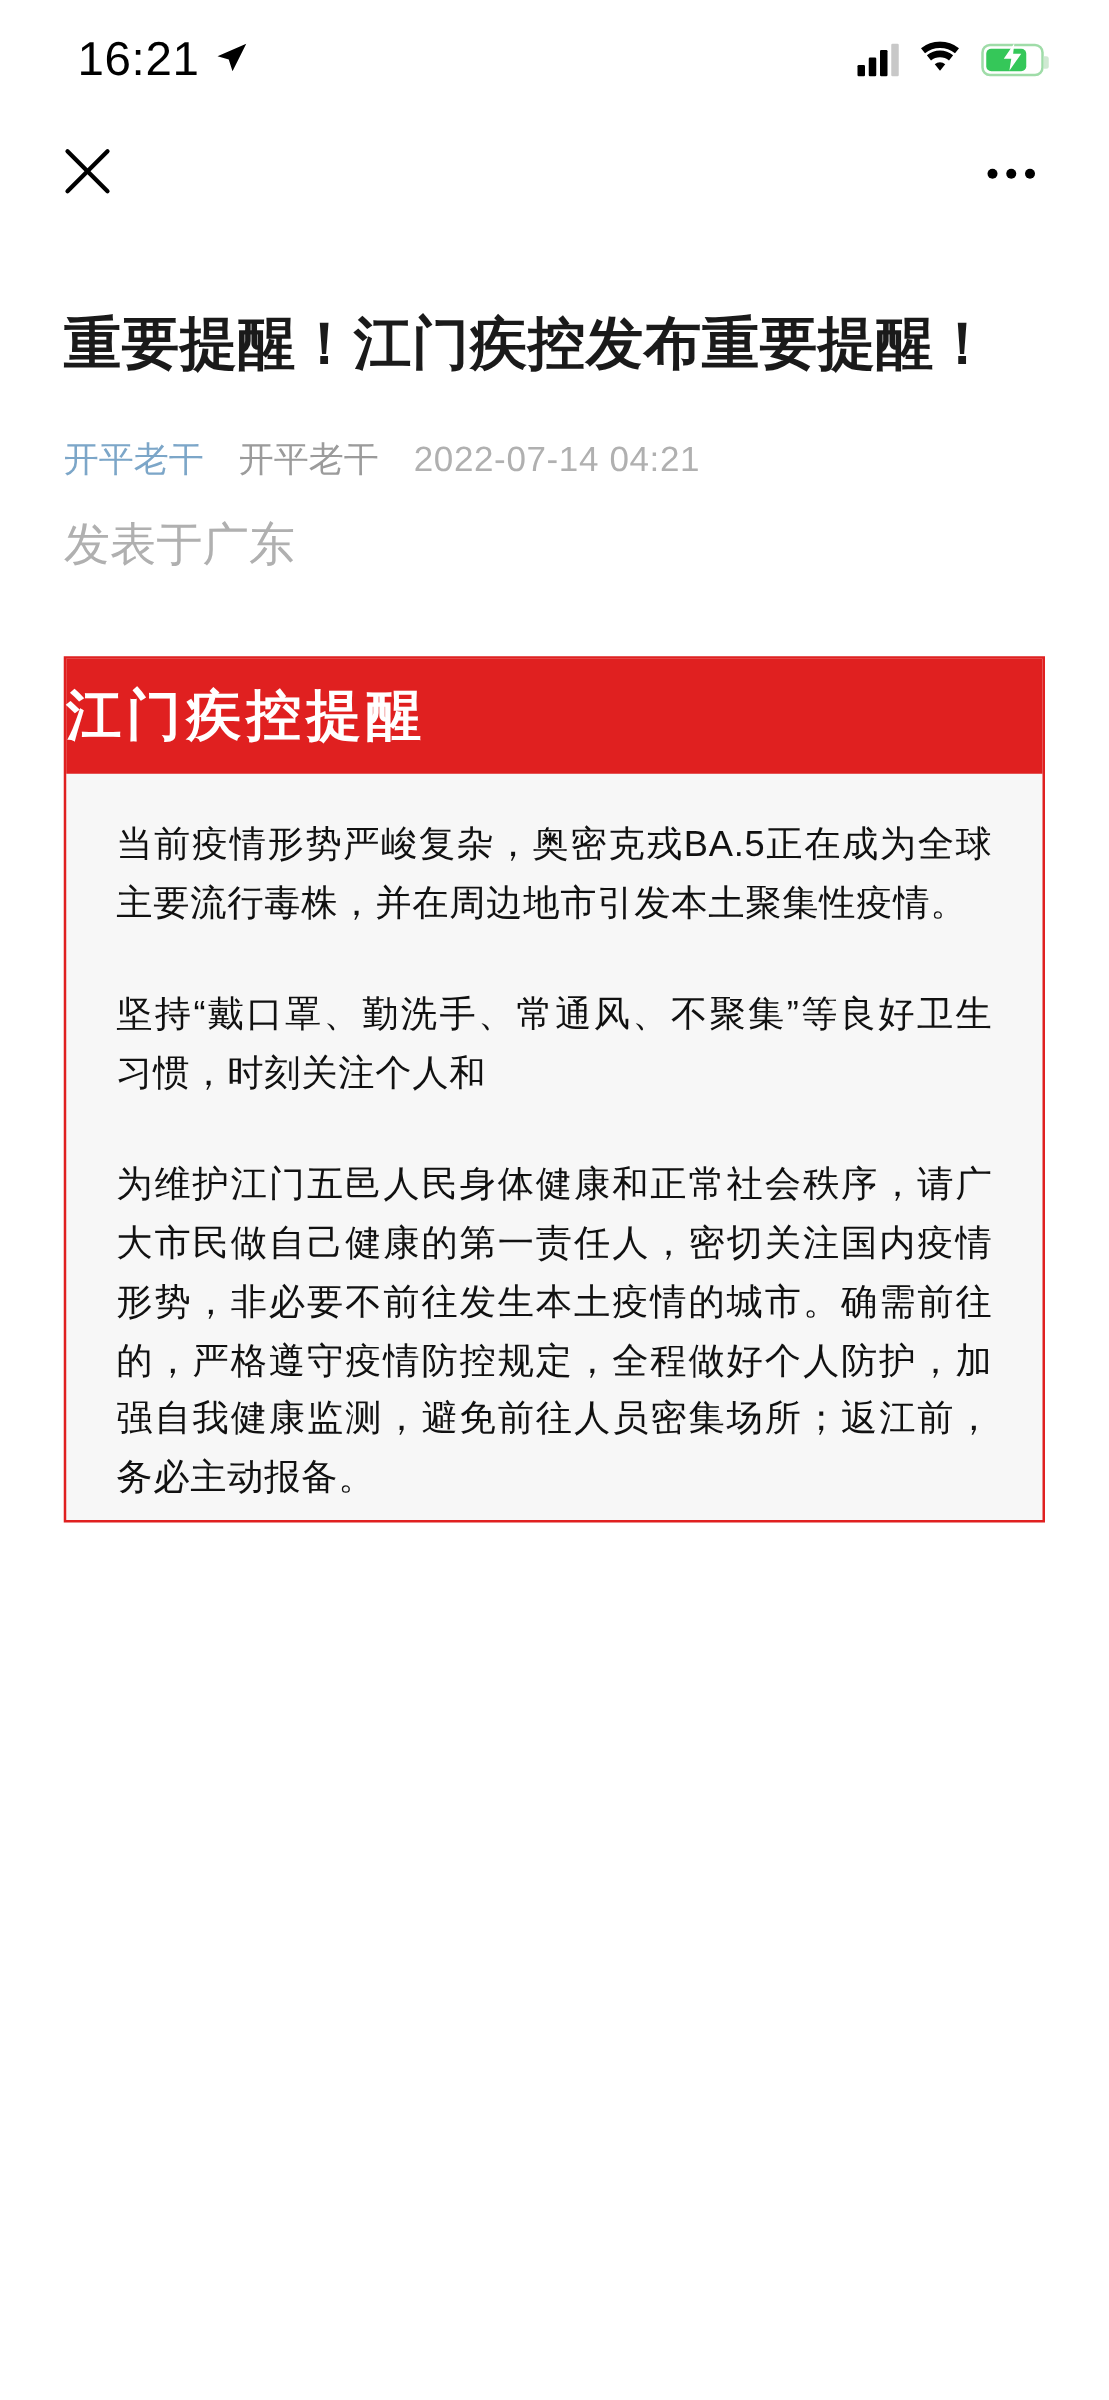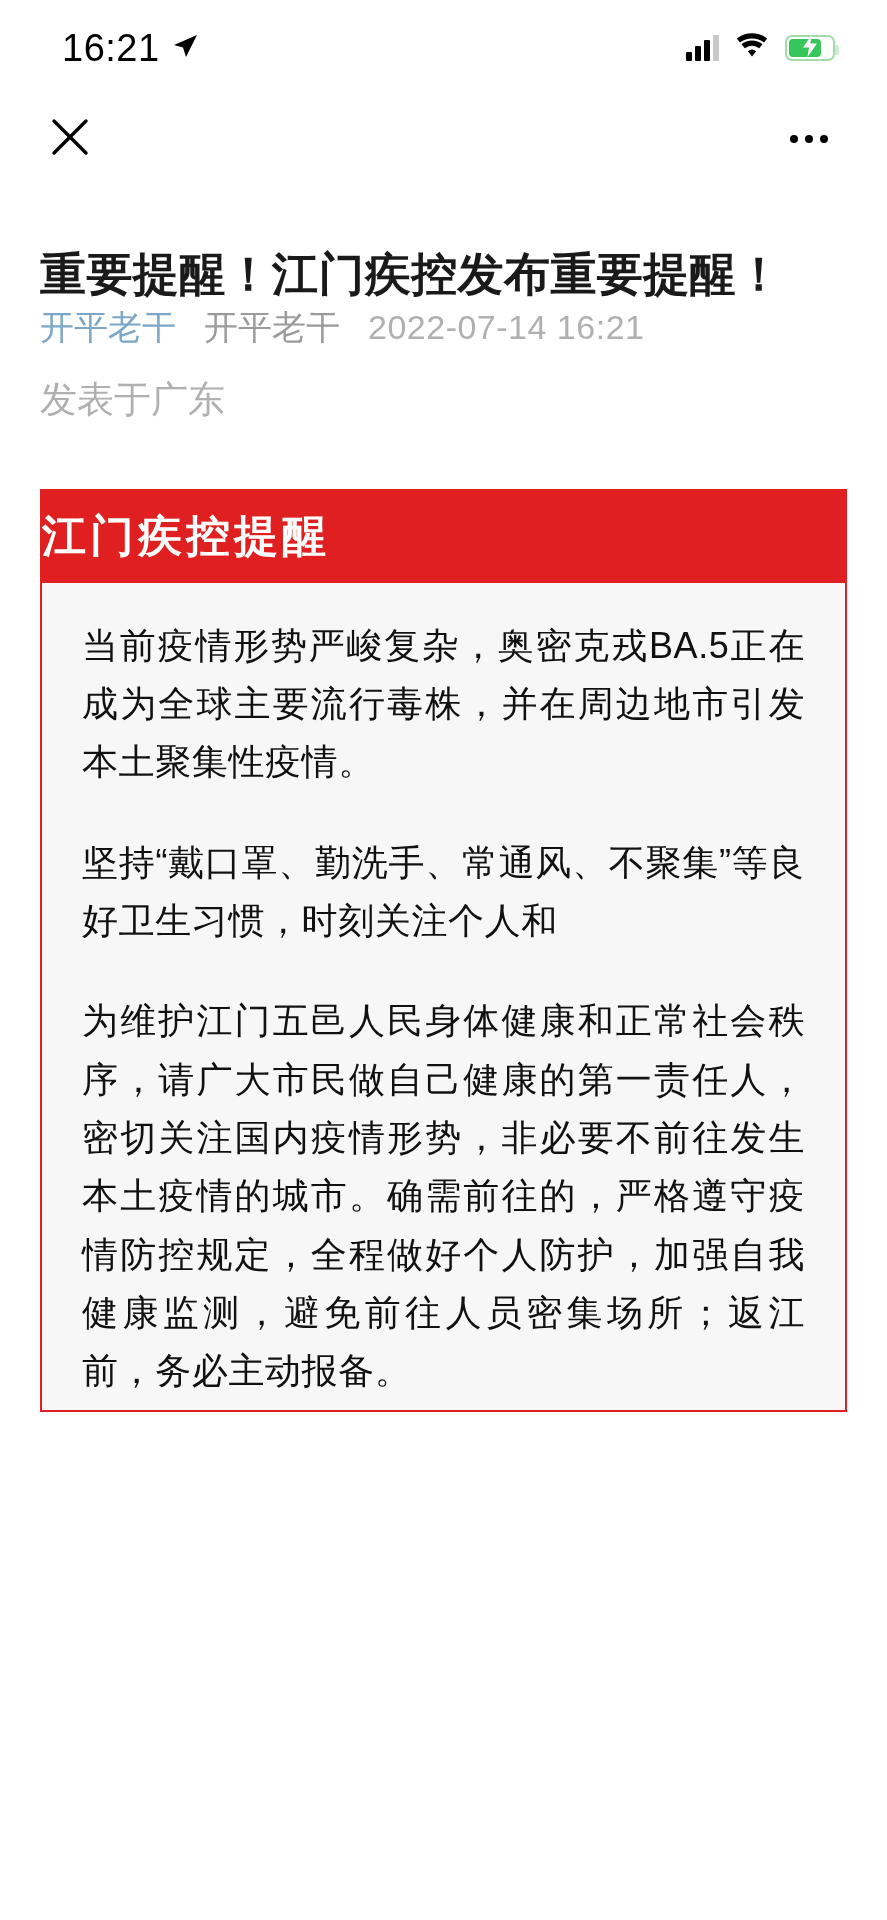--- a/index.html
+++ b/index.html
@@ -127,37 +127,38 @@
     height: 8px;
     border-radius: 50%;
     background: #000;
     display: block;
   }
 
   
   .article {
     flex: 1 1 auto;
     overflow: hidden;
-    padding: 0 40px;
+    padding: 0 51px;
   }
   .title {
     font-size: 46px;
     line-height: 1.32;
     font-weight: bold;
     color: #1a1a1a;
     letter-spacing: 0.4px;
     margin-top: 62px;
     padding-right: 18px;
   }
   .meta {
+    margin-top: 44px;
     display: flex;
     flex-wrap: wrap;
     align-items: baseline;
     gap: 0 28px;
-    font-size: 34px;
+    font-size: 28px;
     color: #9b9b9b;
   }
   .meta .author-link {
     color: #7ca6c8;
   }
   .meta .account {
     color: #9b9b9b;
   }
   .meta .timestamp {
     color: #b0b0b0;
@@ -185,21 +186,21 @@
   .card-header-text {
     color: #ffffff;
     font-size: 44px;
     font-weight: bold;
     letter-spacing: 4px;
   }
   .card-body {
     padding: 34px 40px 10px 40px;
   }
   .card-body p {
-    font-size: 36px;
+    font-size: 29px;
     line-height: 1.62;
     color: #111111;
     letter-spacing: 0.6px;
     margin-bottom: 42px;
     text-align: justify;
   }
   .card-body p:last-child { margin-bottom: 0; }
 </style>
 </head>
 <body>
@@ -255,21 +256,21 @@
         <i></i>
     </div>
   </div>
 
   <div class="article">
     <h1 class="title">重要提醒！江门疾控发布重要提醒！</h1>
 
     <div class="meta">
       <span class="author-link">开平老干</span>
       <span class="account">开平老干</span>
-      <span class="timestamp">2022-07-14 16:21</span>
+      <span class="timestamp">2022-07-14 04:21</span>
     </div>
     <div class="meta-row2">发表于广东</div>
 
     <div class="card">
       <div class="card-header">
         <span class="card-header-text">江门疾控提醒</span>
       </div>
       <div class="card-body">
         <p>当前疫情形势严峻复杂，奥密克戎BA.5正在成为全球主要流行毒株，并在周边地市引发本土聚集性疫情。</p>
         <p>坚持“戴口罩、勤洗手、常通风、不聚集”等良好卫生习惯，时刻关注个人和</p>

